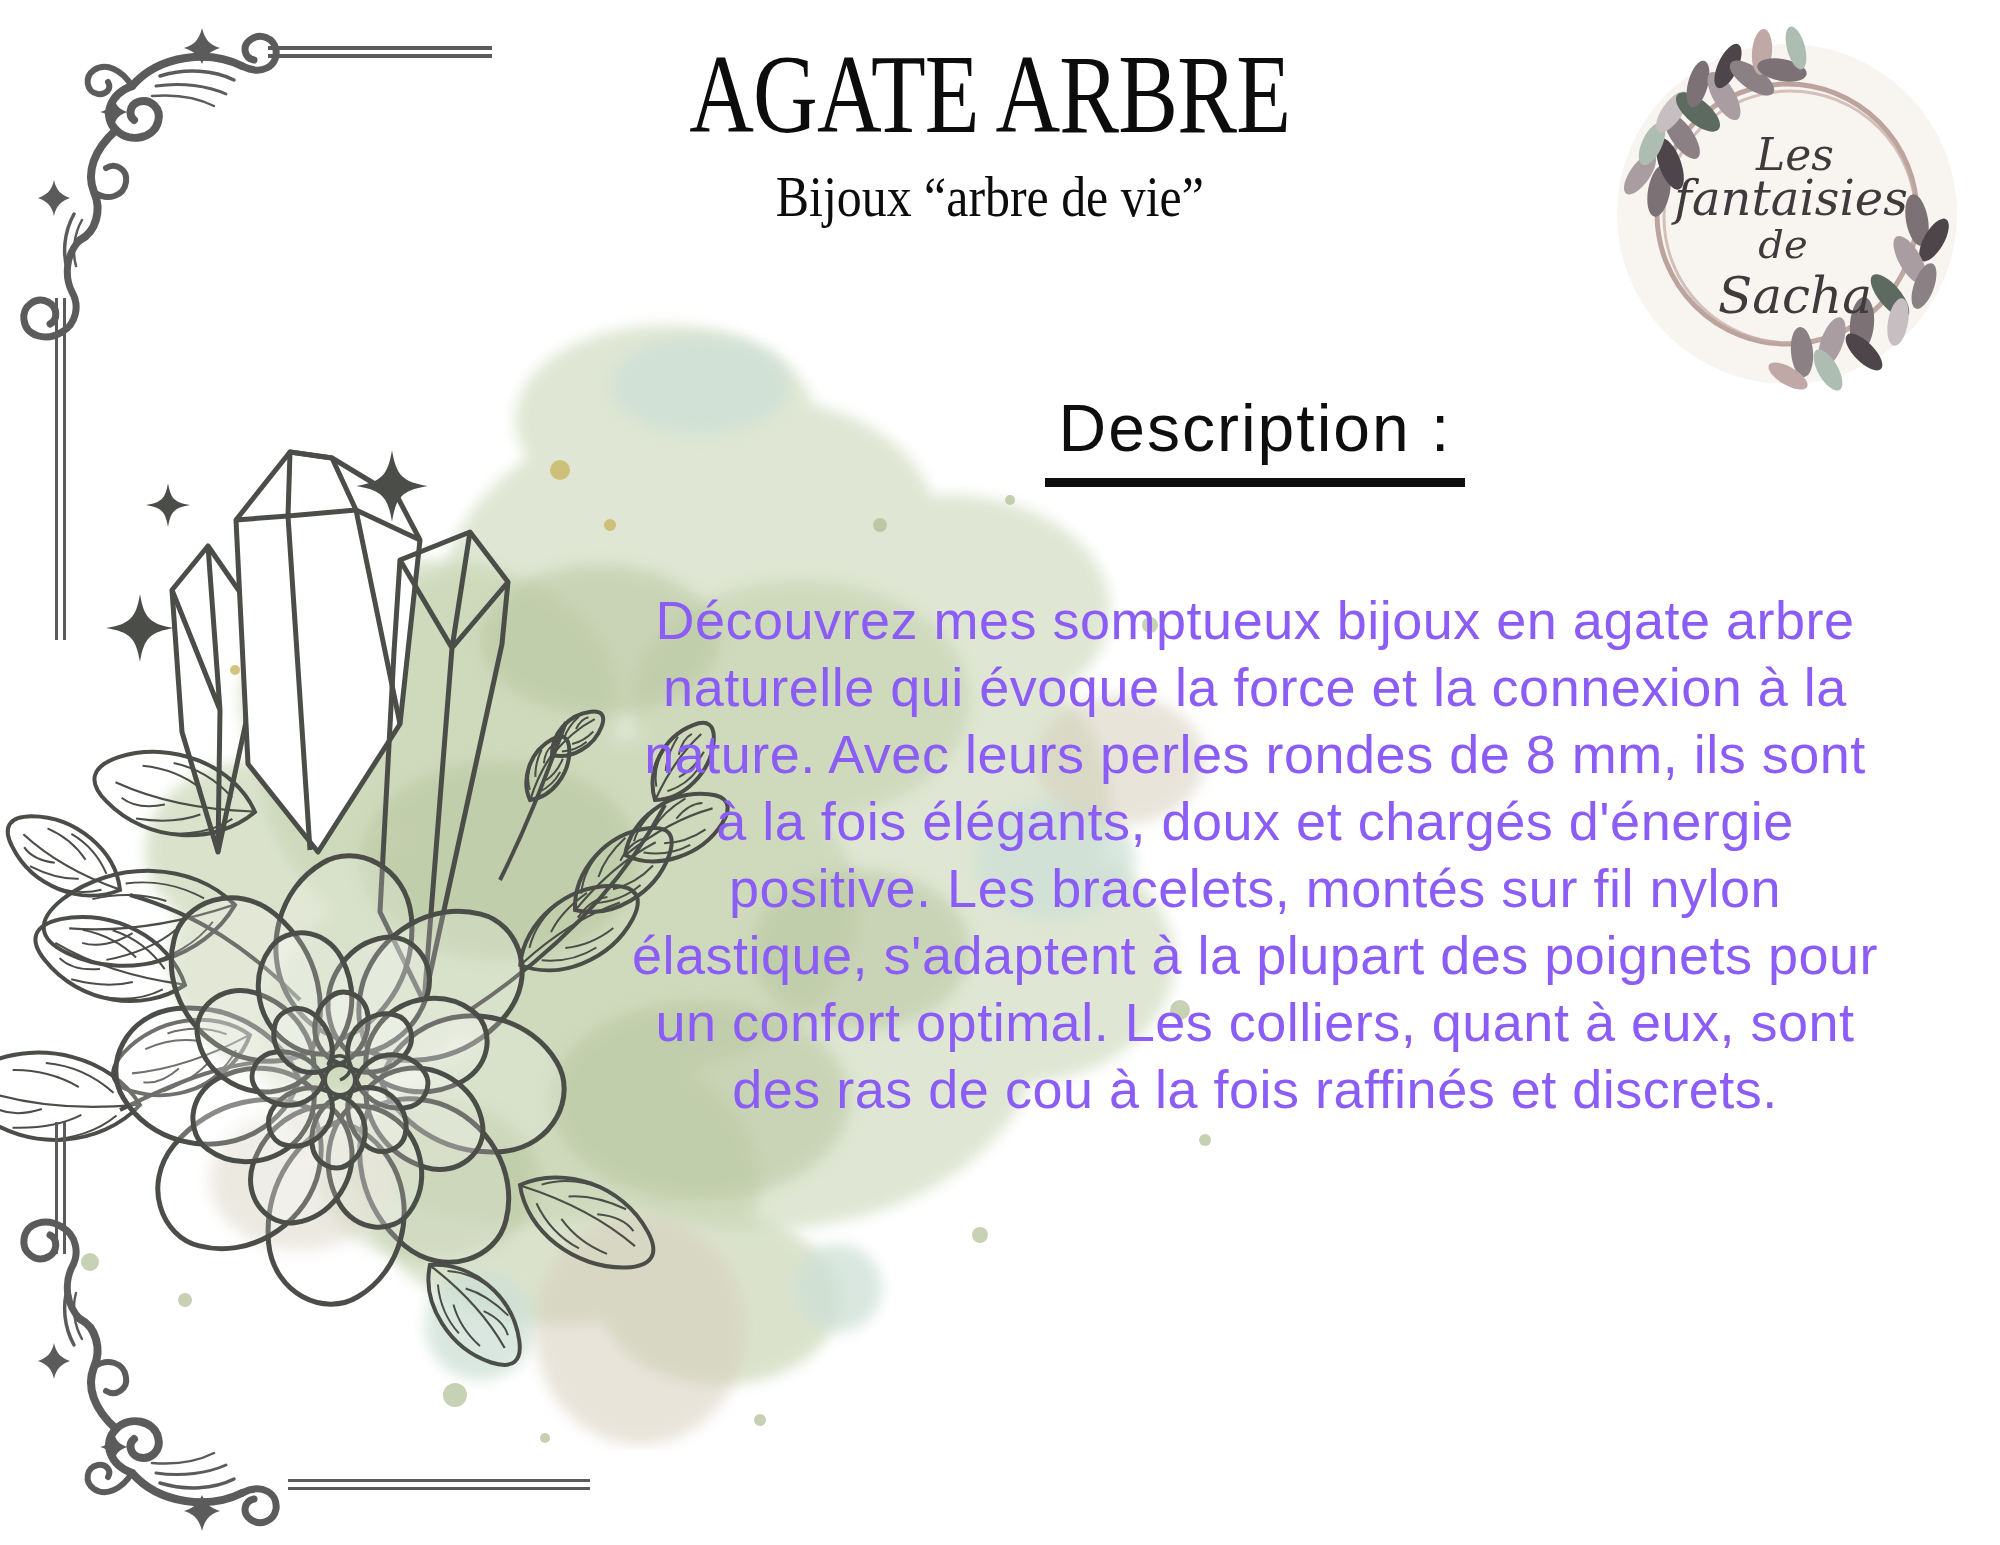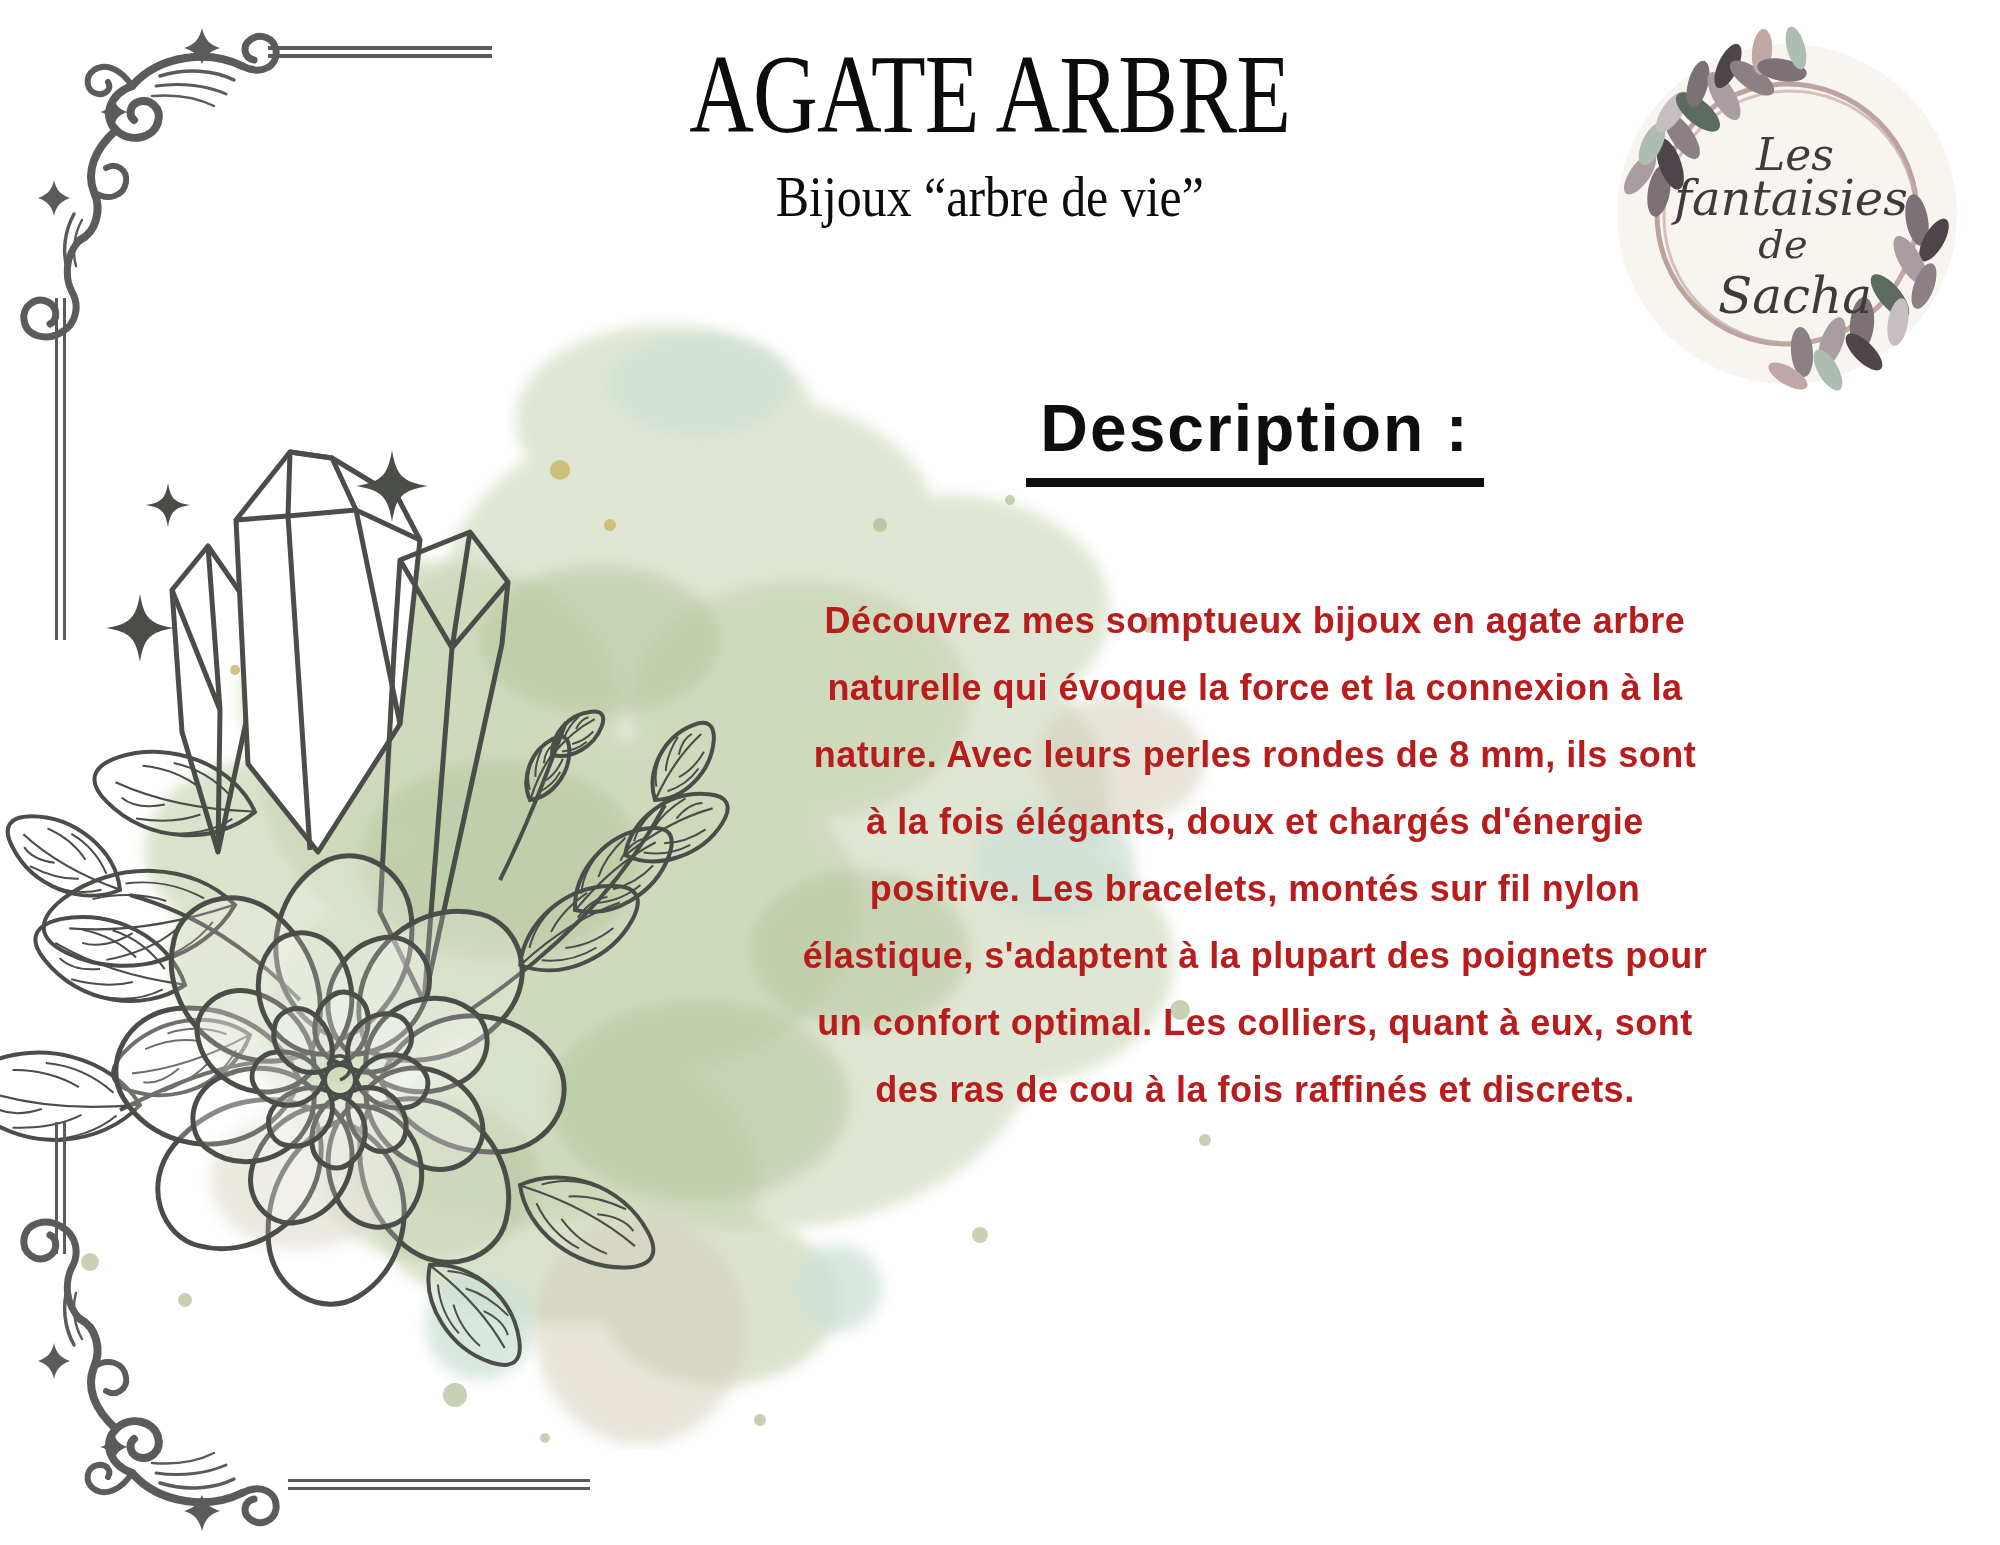--- a/index.html
+++ b/index.html
@@ -28,25 +28,25 @@
   h1 .cond{transform:scaleX(.8);}
   h2{margin:14px 0 0;font-family:"Liberation Serif",serif;font-weight:400;
      font-size:58px;line-height:1.0;color:#0c0c0c;}
   h2 .cond{transform:scaleX(.86);}
 
   
   .logo{position:absolute;left:1580px;top:8px;width:420px;height:420px;z-index:5;}
   .logo text{font-family:"DejaVu Serif",serif;font-style:italic;fill:#403a3d;}
 
   
-  .desc{position:absolute;left:600px;top:390px;width:1310px;text-align:center;z-index:5;font-weight:bold;}
+  .desc{position:absolute;left:600px;top:390px;width:1310px;text-align:center;z-index:5;}
   .desc-heading{display:inline-block;font-size:66px;letter-spacing:2px;color:#0e0e0e;
                 border-bottom:9px solid #0e0e0e;padding:0 14px 12px;}
-  .desc-body{margin:100px 0 0;font-size:36px;line-height:67px;letter-spacing:.5px;
-             white-space:pre-line;color:#b91c1c;}
+  .desc-body{margin:100px 0 0;font-size:54px;line-height:67px;letter-spacing:.5px;
+             white-space:pre-line;color:#8b5cf6;}
 
   
   footer{position:absolute;left:560px;top:1450px;width:1420px;text-align:center;z-index:5;}
   .footer-text{font-family:"Liberation Serif",serif;font-size:42px;color:#101010;transform:scaleX(.82);}
 </style>
 </head>
 <body>
 
 <div class="page">
 

